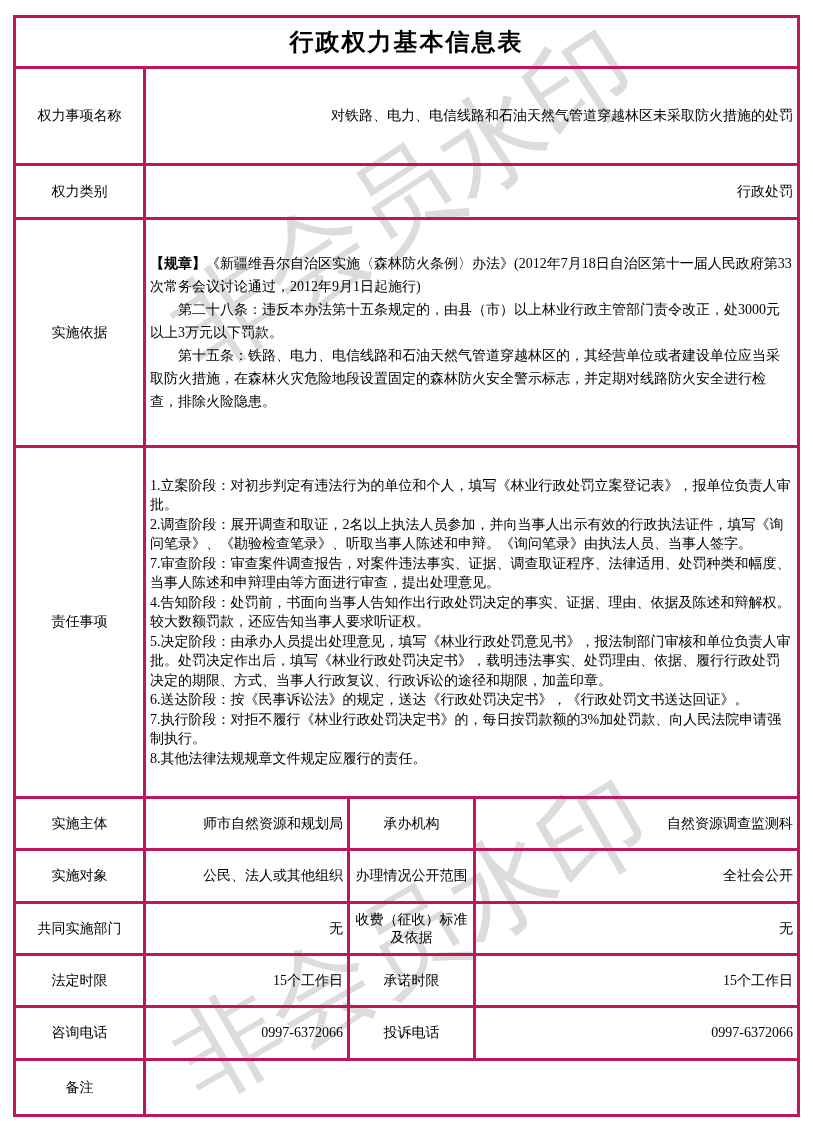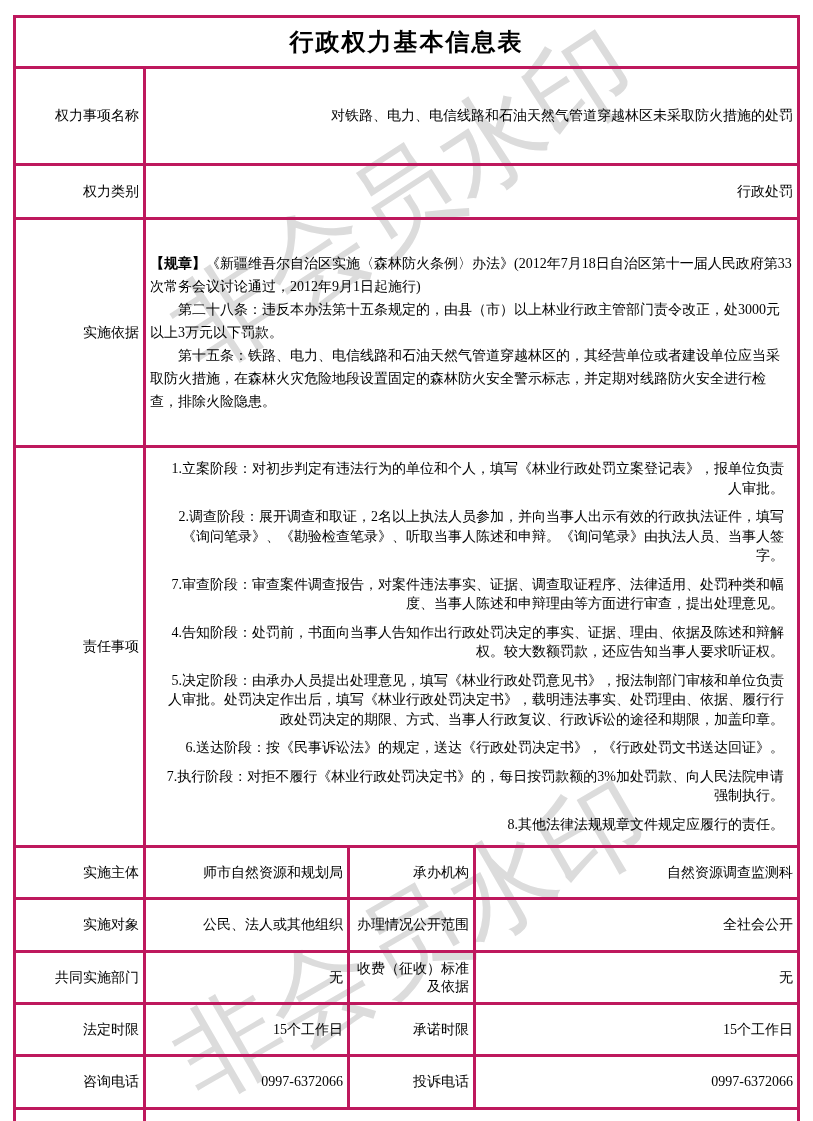--- a/index.html
+++ b/index.html
@@ -45,34 +45,34 @@
   }
   table.doc { border: 2px solid #000000; }
 
   .title-cell { text-align: center; }
   .doc-title {
     font-size: 24px;
     font-weight: bold;
     letter-spacing: 2px;
   }
 
-  td.lbl  { text-align: right; font-size: 15px; padding: 2px 10px; }
+  td.lbl  { text-align: center; font-size: 15px; padding: 2px 10px; }
   td.valc { text-align: right; font-size: 15px; }
 
   td.longtext {
     text-align: left;
     font-size: 15px;
     padding: 4px 8px;
   }
   td.basis { line-height: 23px; vertical-align: middle; }
   td.duty  { line-height: 19.5px; vertical-align: top; padding-top: 5px; }
 
   .para { margin: 0; }
   .indent { text-indent: 2em; }
-  .duty-item { margin: 9px; text-align: right; }
+  .duty-item { margin: 0; }
   .basis-tag { font-weight: bold; }
 
   
   tr.r-title  { height: 51px; }
   tr.r-name   { height: 97px; }
   tr.r-type   { height: 54px; }
   tr.r-basis  { height: 228px; }
   tr.r-duty   { height: 351px; }
   tr.r-4a     { height: 52px; padding-left: 35px; }
   tr.r-4b     { height: 53px; }

